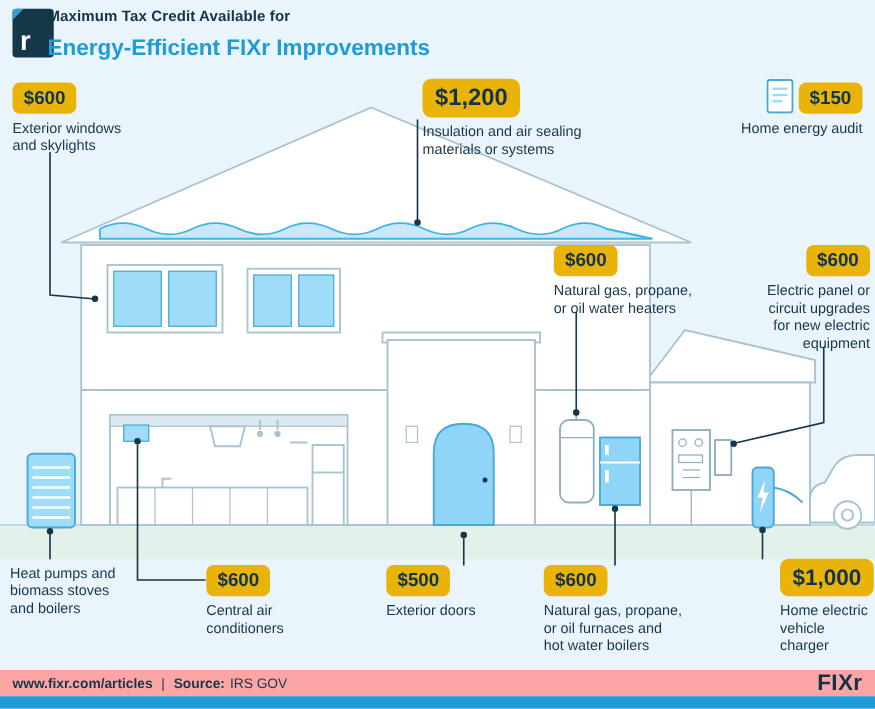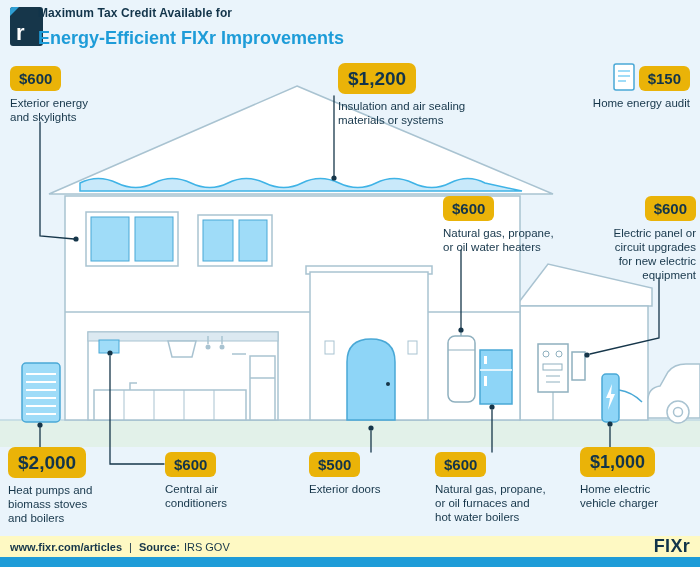--- a/index.html
+++ b/index.html
@@ -11,21 +11,21 @@
   .title1{position:absolute;left:38px;top:6px;font-size:12px;font-weight:800;color:#12344A;letter-spacing:.1px}
   .title2{position:absolute;left:38px;top:28px;font-size:18px;font-weight:800;color:#1E9CD8}
   .callout{position:absolute}
   .badge{display:inline-block;background:#eab308;color:#12344A;font-weight:800;font-size:15px;line-height:1;padding:5px 9px;border-radius:6px;white-space:nowrap}
   .badge.lg{font-size:19px;padding:6px 10px;border-radius:7px}
   .badge.md{font-size:18px;padding:6px 10px;border-radius:7px}
   .label{margin-top:5px;font-size:11.5px;line-height:1.22;color:#16364A;white-space:pre-line}
   .right{text-align:right}
   .center{text-align:right}
   .audit-row{display:flex;align-items:flex-end;justify-content:flex-end;gap:4px}
-  .footer{position:absolute;left:0;top:536px;width:700px;height:21px;background:#fef9c3;display:flex;align-items:center;padding:0 10px;box-sizing:border-box;color:#16364A;font-size:11px}
+  .footer{position:absolute;left:0;top:536px;width:700px;height:21px;background:#fca5a5;display:flex;align-items:center;padding:0 10px;box-sizing:border-box;color:#16364A;font-size:11px}
   .footer .url{font-weight:700}
   .footer .sep{margin:0 7px}
   .footer .src-label{font-weight:800;margin-right:4px}
   .brand{margin-left:auto;font-weight:800;font-size:18px;color:#12344A;letter-spacing:.3px}
   .bottom-bar{position:absolute;left:0;top:557px;width:700px;height:10px;background:#1E9CD8}
 </style>
 </head>
 <body>
 
 <div class="canvas">
@@ -160,21 +160,21 @@
   </svg>
 
   <div class="logo-mark">
     <span>r</span>
   </div>
   <div class="title1">Maximum Tax Credit Available for</div>
   <div class="title2">Energy-Efficient FIXr Improvements</div>
 
   <div class="callout" style="left:10px;top:66px">
     <span class="badge">$600</span>
-    <div class="label">Exterior energy
+    <div class="label">Exterior windows
 and skylights</div>
   </div>
 
   <div class="callout" style="left:338px;top:63px">
     <span class="badge lg">$1,200</span>
     <div class="label">Insulation and air sealing
 materials or systems</div>
   </div>
 
   <div class="callout" style="left:578px;top:63px;width:112px">
@@ -198,21 +198,20 @@
 
   <div class="callout right" style="right:4px;top:196px">
     <span class="badge">$600</span>
     <div class="label">Electric panel or
 circuit upgrades
 for new electric
 equipment</div>
   </div>
 
   <div class="callout" style="left:8px;top:447px">
-    <span class="badge lg">$2,000</span>
     <div class="label">Heat pumps and
 biomass stoves
 and boilers</div>
   </div>
 
   <div class="callout" style="left:165px;top:452px">
     <span class="badge">$600</span>
     <div class="label">Central air
 conditioners</div>
   </div>
@@ -222,21 +221,21 @@
     <div class="label">Exterior doors</div>
   </div>
 
   <div class="callout" style="left:435px;top:452px">
     <span class="badge">$600</span>
     <div class="label">Natural gas, propane,
 or oil furnaces and
 hot water boilers</div>
   </div>
 
-  <div class="callout" style="left:580px;top:447px">
+  <div class="callout" style="left:624px;top:447px">
     <span class="badge md">$1,000</span>
     <div class="label">Home electric
 vehicle charger</div>
   </div>
 
   <div class="footer">
     <span class="url">www.fixr.com/articles</span>
     <span class="sep">|</span>
     <span class="src-label">Source:</span>
     <span>IRS GOV</span>

